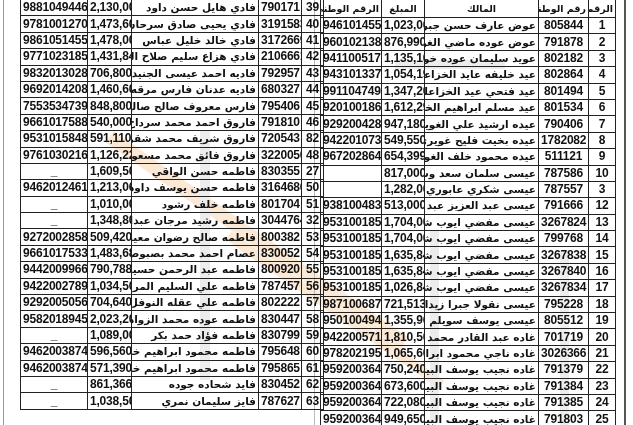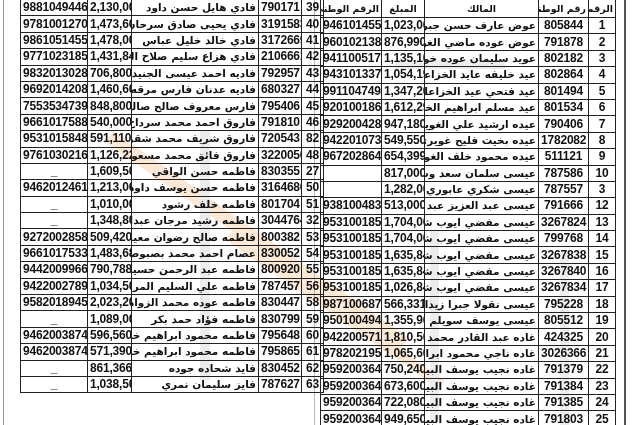--- a/index.html
+++ b/index.html
@@ -166,20 +166,27 @@
         <td class="num">55</td>
       </tr>
       <tr>
         <td class="num">9422002789</td>
         <td class="num amt">1,034,500</td>
         <td class="name">فاطمه علي السليم المريان</td>
         <td class="num">787457</td>
         <td class="num">56</td>
       </tr>
       <tr>
+        <td class="num">9292005056</td>
+        <td class="num amt">704,640</td>
+        <td class="name">فاطمه علي عقله النوفل</td>
+        <td class="num">802222</td>
+        <td class="num">57</td>
+      </tr>
+      <tr>
         <td class="num">9582018945</td>
         <td class="num amt">2,023,200</td>
         <td class="name">فاطمه عوده محمد الزواهره</td>
         <td class="num">830447</td>
         <td class="num">58</td>
       </tr>
       <tr>
         <td class="num">_</td>
         <td class="num amt">1,089,000</td>
         <td class="name">فاطمه فؤاد حمد بكر</td>
@@ -349,37 +356,37 @@
       </tr>
       <tr>
         <td class="num">9531001859</td>
         <td class="num amt">1,026,848</td>
         <td class="name">عيسى مفضي ايوب شتيوي</td>
         <td class="num">3267834</td>
         <td class="num">17</td>
       </tr>
       <tr>
         <td class="num">9871006875</td>
-        <td class="num amt">566,331</td>
+        <td class="num amt">721,513</td>
         <td class="name">عيسى نقولا جبرا زيدان</td>
         <td class="num">795228</td>
         <td class="num">18</td>
       </tr>
       <tr>
         <td class="num">9501004949</td>
         <td class="num amt">1,355,960</td>
         <td class="name">عيسى يوسف سويلم سلمان</td>
         <td class="num">805512</td>
         <td class="num">19</td>
       </tr>
       <tr>
         <td class="num">9422005718</td>
         <td class="num amt">1,810,500</td>
         <td class="name">غاده عبد القادر محمد عيد الهادي</td>
-        <td class="num">424325</td>
+        <td class="num">701719</td>
         <td class="num">20</td>
       </tr>
       <tr>
         <td class="num">9782021959</td>
         <td class="num amt">1,065,600</td>
         <td class="name">غاده ناجي محمود ابراهيم</td>
         <td class="num">3026366</td>
         <td class="num">21</td>
       </tr>
       <tr>

